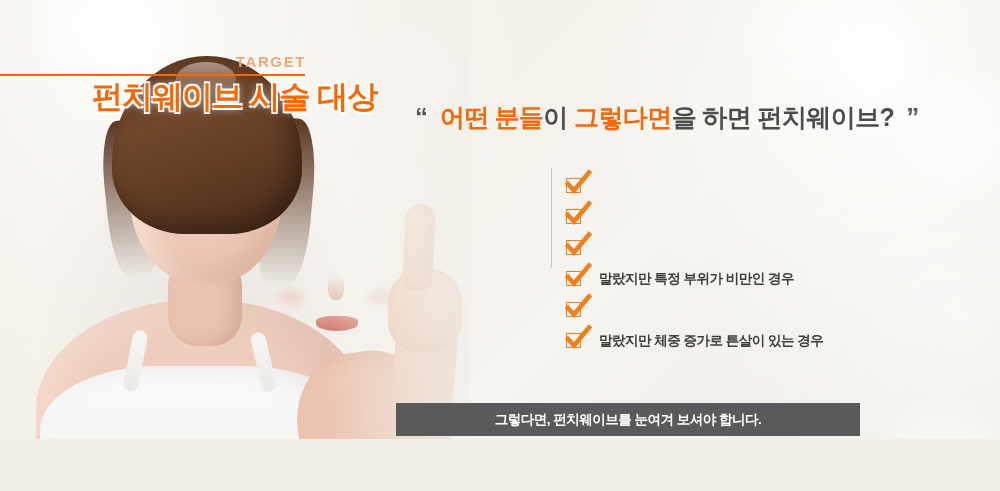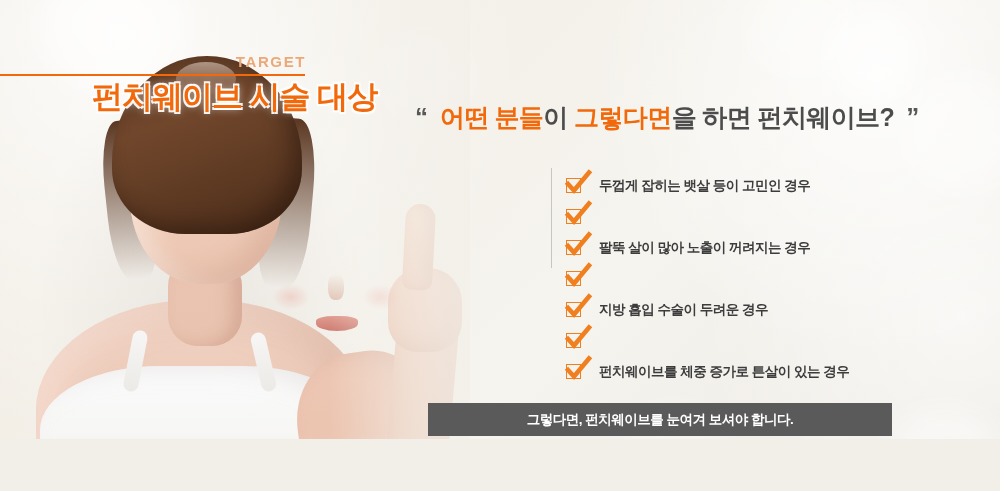--- a/index.html
+++ b/index.html
@@ -218,21 +218,21 @@
   .check-mark {
     position:absolute; left:-2px; top:-8px; width:26px; height:22px; overflow:visible;
   }
   .check-label {
     margin-left:18px;
     font-size:13.5px; font-weight:bold; letter-spacing:-0.5px;
     color:#3c3c3c; white-space:nowrap;
   }
 
   #bottom-banner {
-    position:absolute; left:428px; top:403px; width:464px; height:33px;
+    position:absolute; left:396px; top:403px; width:464px; height:33px;
     background:#5a5a5a;
     display:flex; align-items:center; justify-content:center;
   }
   #bottom-banner-text {
     font-size:13.5px; font-weight:bold; letter-spacing:-0.5px; color:#ffffff;
   }
 </style>
 </head>
 <body>
 
@@ -295,66 +295,57 @@
 
   <div id="who-divider"></div>
 
   <div id="check-list">
       <div class="check-item">
         <div class="check-box" style="border-color: rgb(240, 128, 31);">
           <svg class="check-mark" viewBox="0 0 26 22">
             <path d="M3 13 L9 19.5 L24 1.5" stroke="#f0801f" stroke-width="4.6" fill="none" stroke-linecap="square" stroke-linejoin="miter"></path>
           </svg>
         </div>
-        <span class="check-label">두껍게 잡히는 뱃살 등이 고민인 경우</span>
-      </div>
-      <div class="check-item">
-        <div class="check-box" style="border-color: rgb(240, 128, 31);">
-          <svg class="check-mark" viewBox="0 0 26 22">
-            <path d="M3 13 L9 19.5 L24 1.5" stroke="#f0801f" stroke-width="4.6" fill="none" stroke-linecap="square" stroke-linejoin="miter"></path>
-          </svg>
-        </div>
-      </div>
-      <div class="check-item">
-        <div class="check-box" style="border-color: rgb(240, 128, 31);">
-          <svg class="check-mark" viewBox="0 0 26 22">
-            <path d="M3 13 L9 19.5 L24 1.5" stroke="#f0801f" stroke-width="4.6" fill="none" stroke-linecap="square" stroke-linejoin="miter"></path>
-          </svg>
-        </div>
-        <span class="check-label">팔뚝 살이 많아 노출이 꺼려지는 경우</span>
-      </div>
-      <div class="check-item">
-        <div class="check-box" style="border-color: rgb(240, 128, 31);">
-          <svg class="check-mark" viewBox="0 0 26 22">
-            <path d="M3 13 L9 19.5 L24 1.5" stroke="#f0801f" stroke-width="4.6" fill="none" stroke-linecap="square" stroke-linejoin="miter"></path>
-          </svg>
-        </div>
-      </div>
-      <div class="check-item">
-        <div class="check-box" style="border-color: rgb(240, 128, 31);">
-          <svg class="check-mark" viewBox="0 0 26 22">
-            <path d="M3 13 L9 19.5 L24 1.5" stroke="#f0801f" stroke-width="4.6" fill="none" stroke-linecap="square" stroke-linejoin="miter"></path>
-          </svg>
-        </div>
-        <span class="check-label">지방 흡입 수술이 두려운 경우</span>
-      </div>
-      <div class="check-item">
-        <div class="check-box" style="border-color: rgb(240, 128, 31);">
-          <svg class="check-mark" viewBox="0 0 26 22">
-            <path d="M3 13 L9 19.5 L24 1.5" stroke="#f0801f" stroke-width="4.6" fill="none" stroke-linecap="square" stroke-linejoin="miter"></path>
-          </svg>
-        </div>
-      </div>
-      <div class="check-item">
-        <div class="check-box" style="border-color: rgb(240, 128, 31);">
-          <svg class="check-mark" viewBox="0 0 26 22">
-            <path d="M3 13 L9 19.5 L24 1.5" stroke="#f0801f" stroke-width="4.6" fill="none" stroke-linecap="square" stroke-linejoin="miter"></path>
-          </svg>
-        </div>
-        <span class="check-label">펀치웨이브를 체중 증가로 튼살이 있는 경우</span>
+      </div>
+      <div class="check-item">
+        <div class="check-box" style="border-color: rgb(240, 128, 31);">
+          <svg class="check-mark" viewBox="0 0 26 22">
+            <path d="M3 13 L9 19.5 L24 1.5" stroke="#f0801f" stroke-width="4.6" fill="none" stroke-linecap="square" stroke-linejoin="miter"></path>
+          </svg>
+        </div>
+      </div>
+      <div class="check-item">
+        <div class="check-box" style="border-color: rgb(240, 128, 31);">
+          <svg class="check-mark" viewBox="0 0 26 22">
+            <path d="M3 13 L9 19.5 L24 1.5" stroke="#f0801f" stroke-width="4.6" fill="none" stroke-linecap="square" stroke-linejoin="miter"></path>
+          </svg>
+        </div>
+      </div>
+      <div class="check-item">
+        <div class="check-box" style="border-color: rgb(240, 128, 31);">
+          <svg class="check-mark" viewBox="0 0 26 22">
+            <path d="M3 13 L9 19.5 L24 1.5" stroke="#f0801f" stroke-width="4.6" fill="none" stroke-linecap="square" stroke-linejoin="miter"></path>
+          </svg>
+        </div>
+        <span class="check-label">말랐지만 특정 부위가 비만인 경우</span>
+      </div>
+      <div class="check-item">
+        <div class="check-box" style="border-color: rgb(240, 128, 31);">
+          <svg class="check-mark" viewBox="0 0 26 22">
+            <path d="M3 13 L9 19.5 L24 1.5" stroke="#f0801f" stroke-width="4.6" fill="none" stroke-linecap="square" stroke-linejoin="miter"></path>
+          </svg>
+        </div>
+      </div>
+      <div class="check-item">
+        <div class="check-box" style="border-color: rgb(240, 128, 31);">
+          <svg class="check-mark" viewBox="0 0 26 22">
+            <path d="M3 13 L9 19.5 L24 1.5" stroke="#f0801f" stroke-width="4.6" fill="none" stroke-linecap="square" stroke-linejoin="miter"></path>
+          </svg>
+        </div>
+        <span class="check-label">말랐지만 체중 증가로 튼살이 있는 경우</span>
       </div>
     </div>
 
   <div id="bottom-banner" style="background: rgb(90, 90, 90);">
     <span id="bottom-banner-text" style="color: rgb(255, 255, 255);">그렇다면, 펀치웨이브를 눈여겨 보셔야 합니다.</span>
   </div>
 
 </div>
 
 </body></html>

